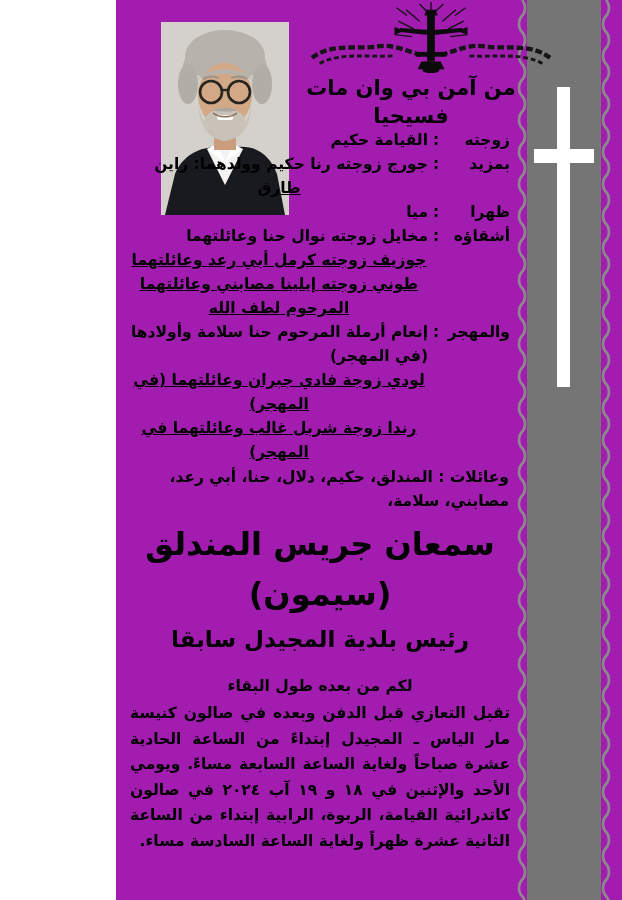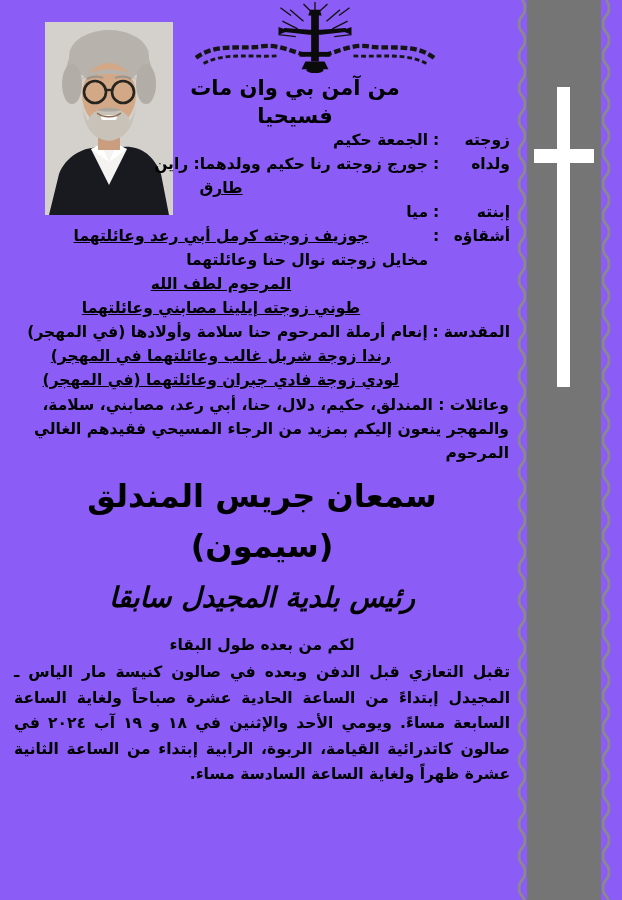--- a/index.html
+++ b/index.html
@@ -1,19 +1,19 @@
 <!DOCTYPE html>
 <html dir="rtl" lang="ar"><head>
 <meta charset="utf-8">
 <style>
   html,body{margin:0;padding:0;background:#ffffff;}
   .page{
     position:relative;
-    width:622px;height:900px;
-    background:#8b5cf6;
+    width:506px;height:900px;
+    background:#a21caf;
     overflow:hidden;
     font-family:"DejaVu Sans",sans-serif;
     font-weight:700;
     color:#000;
     direction:rtl;
   }
   
   .gray-bar{position:absolute;top:0;bottom:0;right:21px;width:74px;background:#757575;}
   .wave-svg{position:absolute;top:0;height:900px;width:10px;}
   .wave-a{right:95px;}
@@ -28,21 +28,21 @@
   .main{position:absolute;top:128px;left:14px;right:112px;font-size:15.5px;line-height:24px;}
   .fam-row{display:flex;align-items:flex-start;}
   .fam-label{flex:0 0 66px;}
   .fam-colon{flex:0 0 16px;text-align:center;}
   .fam-value{flex:1;}
   .fam-line{display:block;}
   .fam-line.center{text-align:center;text-decoration:underline;}
   .families-par{margin:1px;text-align:right;}
   .families-par .block-line{display:block;}
   .deceased-name{margin:6px 0 0 0;font-size:32px;line-height:50px;text-align:center;}
-  .deceased-title{margin:11px;font-size:28px;line-height:32px;text-align:center;font-style:italic;}
+  .deceased-title{margin:4px;font-size:23px;line-height:32px;text-align:center;}
   .par{margin:3px 0 0 0;text-align:justify;line-height:25.5px;}
   .center-line{text-align:center;line-height:24px;margin-top:19px;}
 </style>
 </head>
 <body>
 
 <div class="page">
 
   <div class="gray-bar"></div>
   <svg class="wave-svg wave-a" viewBox="0 0 10 900" preserveAspectRatio="none">
@@ -124,65 +124,64 @@
   </svg>
 
   <div class="verse">من آمن بي وان مات فسيحيا</div>
 
   <div class="main">
 
     <div class="fam-row">
       <span class="fam-label">زوجته</span>
       <span class="fam-colon">:</span>
       <span class="fam-value">
-          <span class="fam-line">الجمعة حكيم</span>
+          <span class="fam-line">القيامة حكيم</span>
         </span>
     </div>
 
     <div class="fam-row">
-      <span class="fam-label">ولداه</span>
+      <span class="fam-label">بمزيد</span>
       <span class="fam-colon">:</span>
       <span class="fam-value">
         <span class="fam-line">جورج زوجته رنا حكيم وولدهما: راين</span>
         <span class="fam-line center">طارق</span>
       </span>
     </div>
 
     <div class="fam-row">
-      <span class="fam-label">إبنته</span>
+      <span class="fam-label">ظهرا</span>
       <span class="fam-colon">:</span>
       <span class="fam-value">
           <span class="fam-line">ميا</span>
         </span>
     </div>
 
     <div class="fam-row">
       <span class="fam-label">أشقاؤه</span>
       <span class="fam-colon">:</span>
       <span class="fam-value">
+        <span class="fam-line">مخايل زوجته نوال حنا وعائلتهما</span>
         <span class="fam-line center">جوزيف زوجته كرمل أبي رعد وعائلتهما</span>
-        <span class="fam-line">مخايل زوجته نوال حنا وعائلتهما</span>
+        <span class="fam-line center">طوني زوجته إيلينا مصابني وعائلتهما</span>
         <span class="fam-line center">المرحوم لطف الله</span>
-        <span class="fam-line center">طوني زوجته إيلينا مصابني وعائلتهما</span>
       </span>
     </div>
 
     <div class="fam-row">
-      <span class="fam-label">المقدسة</span>
+      <span class="fam-label">والمهجر</span>
       <span class="fam-colon">:</span>
       <span class="fam-value">
         <span class="fam-line">إنعام أرملة المرحوم حنا سلامة وأولادها (في المهجر)</span>
+        <span class="fam-line center">لودي زوجة فادي جبران وعائلتهما (في المهجر)</span>
         <span class="fam-line center">رندا زوجة شربل غالب وعائلتهما في المهجر)</span>
-        <span class="fam-line center">لودي زوجة فادي جبران وعائلتهما (في المهجر)</span>
       </span>
     </div>
 
     <p class="families-par">
       <span class="block-line">وعائلات : المندلق، حكيم، دلال، حنا، أبي رعد، مصابني، سلامة،</span>
-      <span class="block-line">والمهجر ينعون إليكم بمزيد من الرجاء المسيحي فقيدهم الغالي المرحوم</span>
     </p>
 
     <h1 class="deceased-name">سمعان جريس المندلق (سيمون)</h1>
     <h2 class="deceased-title">رئيس بلدية المجيدل سابقا</h2>
 
 
     <div class="center-line">لكم من بعده طول البقاء</div>
 
     <p class="par">تقبل التعازي قبل الدفن وبعده في صالون كنيسة مار الياس ـ المجيدل إبتداءً من الساعة الحادية عشرة صباحاً ولغاية الساعة السابعة مساءً. ويومي الأحد والإثنين في ١٨ و ١٩ آب ٢٠٢٤ في صالون كاتدرائية القيامة، الربوة، الرابية إبتداء من الساعة الثانية عشرة ظهراً ولغاية الساعة السادسة مساء.</p>
 

